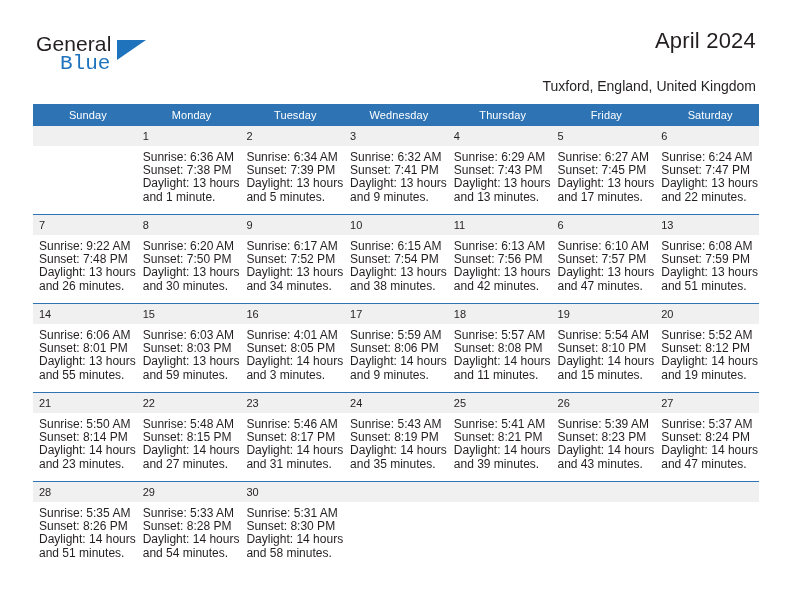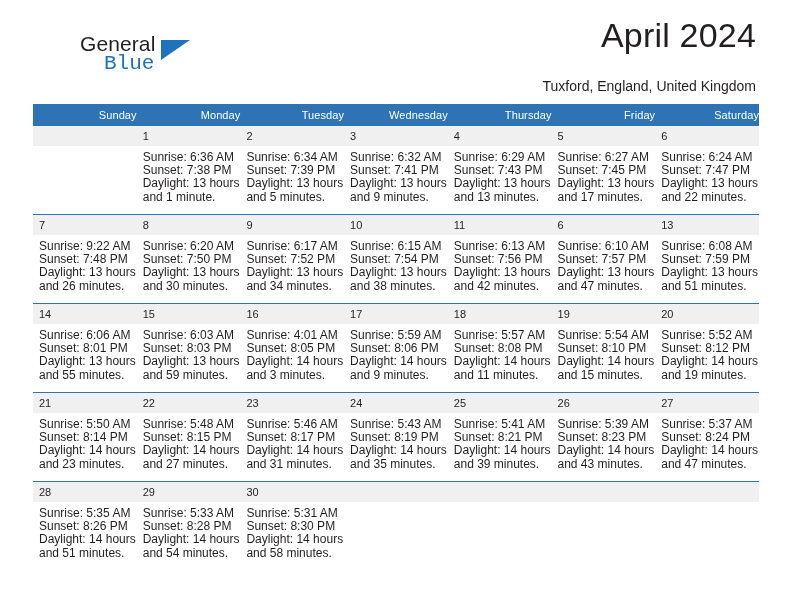--- a/index.html
+++ b/index.html
@@ -11,21 +11,20 @@
     overflow:hidden;
   }
   .page{position:relative;width:792px;height:612px;box-sizing:border-box;}
 
   
   .header{
     position:relative;
     height:72px;
     padding:0 33px;
     box-sizing:border-box;
-    margin-left:44px;
   }
   .logo{
     position:absolute;left:36px;top:33px;
     width:120px;height:46px;
   }
   .logo-general{
     font-size:21px;
     color:#231f20;
     letter-spacing:.1px;
     line-height:22px;
@@ -43,22 +42,22 @@
   .logo-tri{
     position:absolute;
     left:81px;top:7px;
     width:0;height:0;
     border-left:29px solid #1f73bd;
     border-bottom:20px solid transparent;
   }
 
   .title{
     position:absolute;
-    right:36px;top:16px;
-    font-size:34px;
+    right:36px;top:28px;
+    font-size:22px;
     color:#231f20;
     letter-spacing:.2px;
   }
   .subtitle{
     position:absolute;
     right:36px;top:78px;
     font-size:14px;
     color:#231f20;
   }
 
@@ -68,21 +67,21 @@
     left:33px;top:104px;
     width:726px;
     border-collapse:collapse;
     table-layout:fixed;
   }
   .calendar th{
     background:#2e74b5;
     color:#ffffff;
     font-size:11px;
     font-weight:normal;
-    text-align:right;
+    text-align:center;
     padding:5px 0 5px 6px;
     height:10px;
     letter-spacing:.1px;
   }
   .calendar td{
     vertical-align:top;
     padding:0;
     border-top:1.5px solid #2e74b5;
     height:88px;
     width:103.7px;

